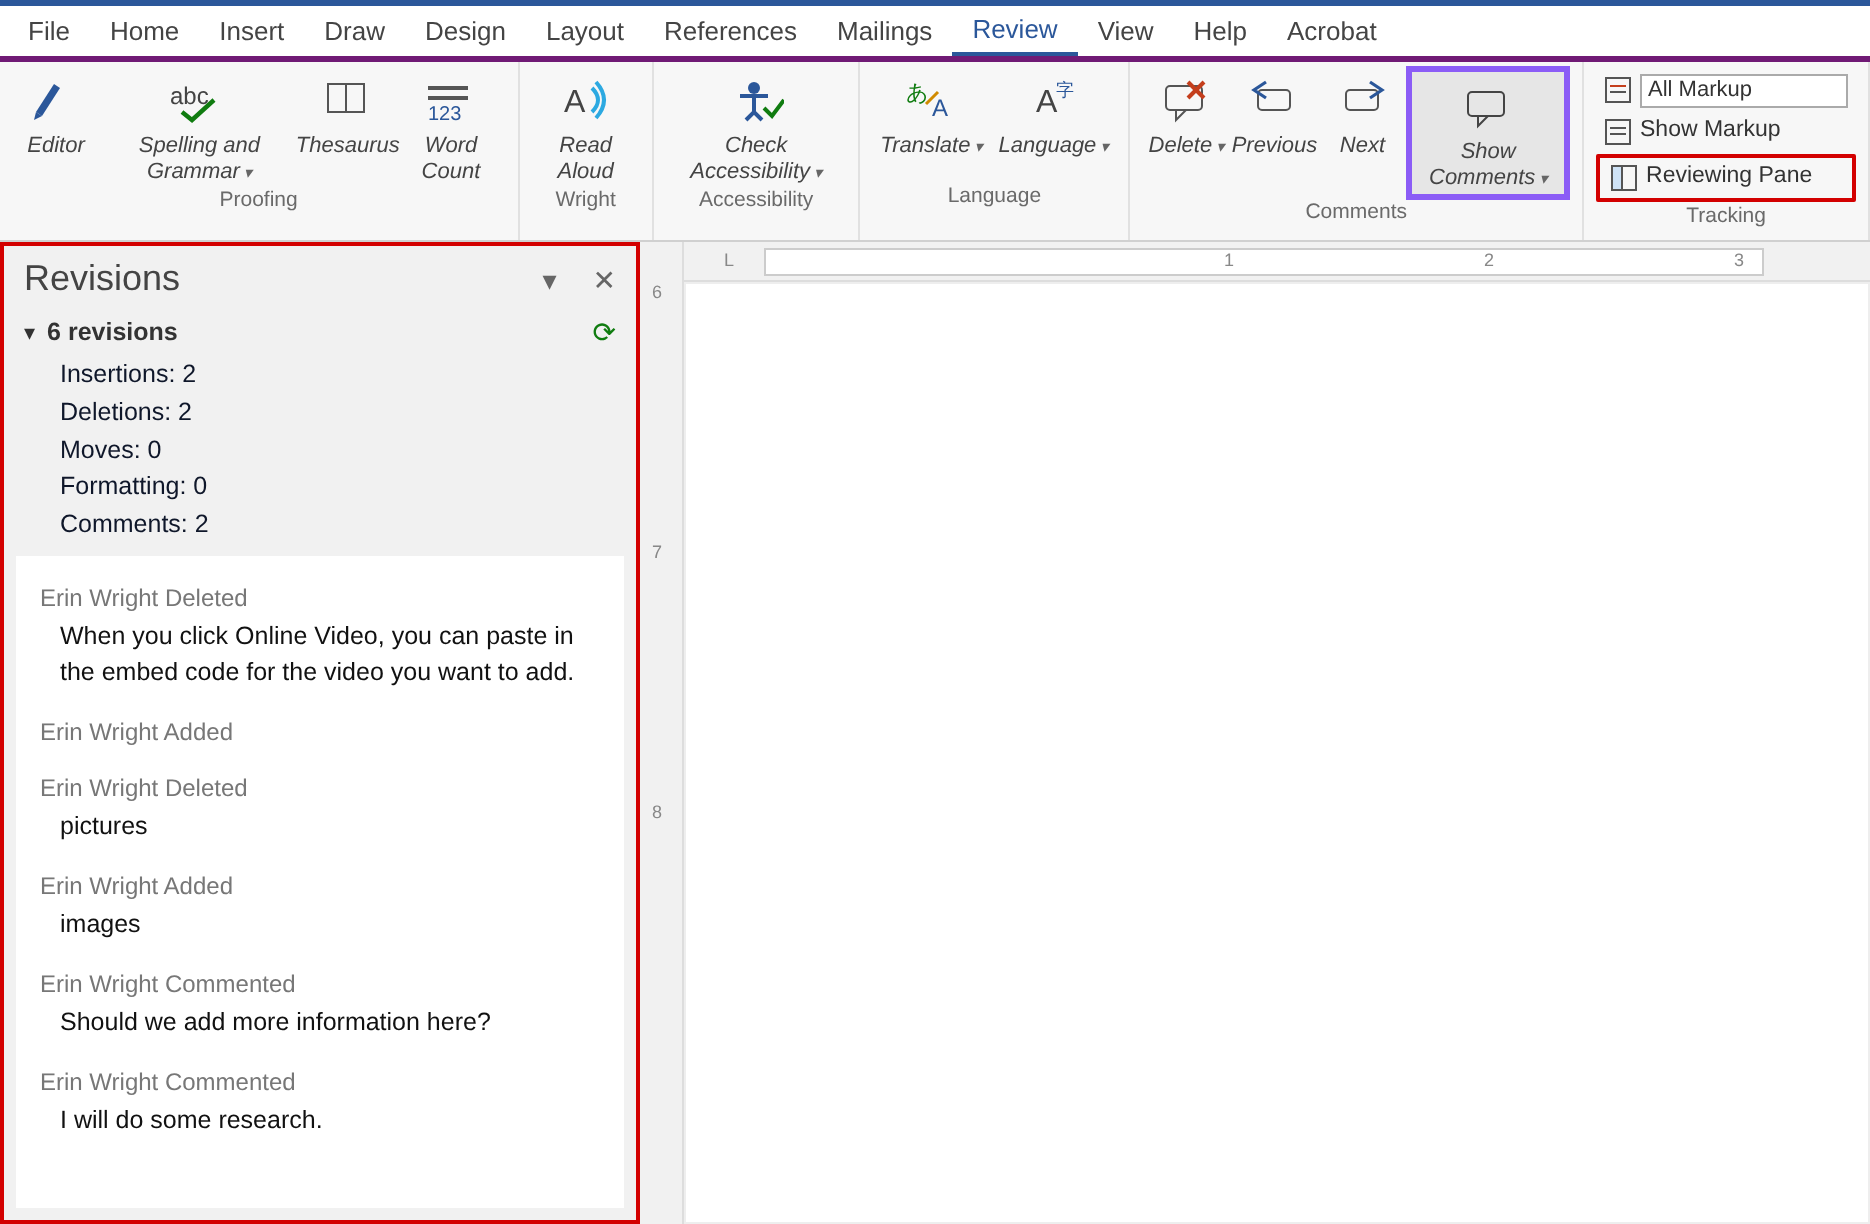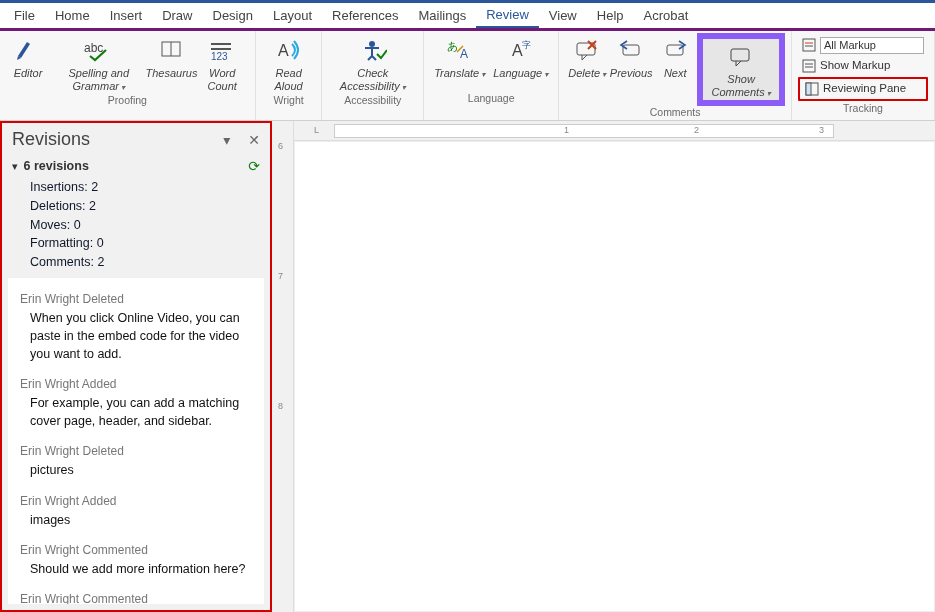--- a/index.html
+++ b/index.html
@@ -85,21 +85,21 @@
     align-items: center;
     min-width: 0;
     margin: 1px 0;
     padding: 1px 4px;
     gap: 4px;
     font-size: 11.5px;
   }
   .ribbon-btn.small .icon { height: 16px; }
   .ribbon-btn.highlight {
     background: #e6e6e6;
-    border: 6px solid #8b5cf6;
+    border: 3px solid #8b5cf6;
   }
   .dropcaret { font-size: 8px; color: #666; margin-left: 2px; }
   .ribbon-stack {
     display: flex;
     flex-direction: column;
     justify-content: flex-start;
     padding-top: 2px;
   }
   .markup-combo {
     border: 1px solid #aaa;
@@ -114,21 +114,21 @@
   .annot-red {
     border: 2px solid #d30000;
     border-radius: 1px;
   }
   
   .workspace {
     display: flex;
     height: calc(612px - 3px - 28px - 90px);
   }
   .rev-pane {
-    width: 272px;
+    width: 320px;
     background: #f1f1f1;
     border: 2px solid #d30000;
     display: flex;
     flex-direction: column;
   }
   .rev-pane .header {
     display: flex;
     align-items: center;
     justify-content: space-between;
     padding: 6px 10px;
@@ -426,21 +426,20 @@
       <div class="line">Formatting: 0</div>
       <div class="line">Comments: 2</div>
     </div>
     <div class="rev-list">
       <div class="rev-item">
         <div class="who">Erin Wright Deleted</div>
         <div class="what">When you click Online Video, you can paste in the embed code for the video you want to add.</div>
       </div>
       <div class="rev-item">
         <div class="who">Erin Wright Added</div>
-        <div class="what">For example, you can add a matching cover page, header, and sidebar.</div>
       </div>
       <div class="rev-item">
         <div class="who">Erin Wright Deleted</div>
         <div class="what">pictures</div>
       </div>
       <div class="rev-item">
         <div class="who">Erin Wright Added</div>
         <div class="what">images</div>
       </div>
       <div class="rev-item">

